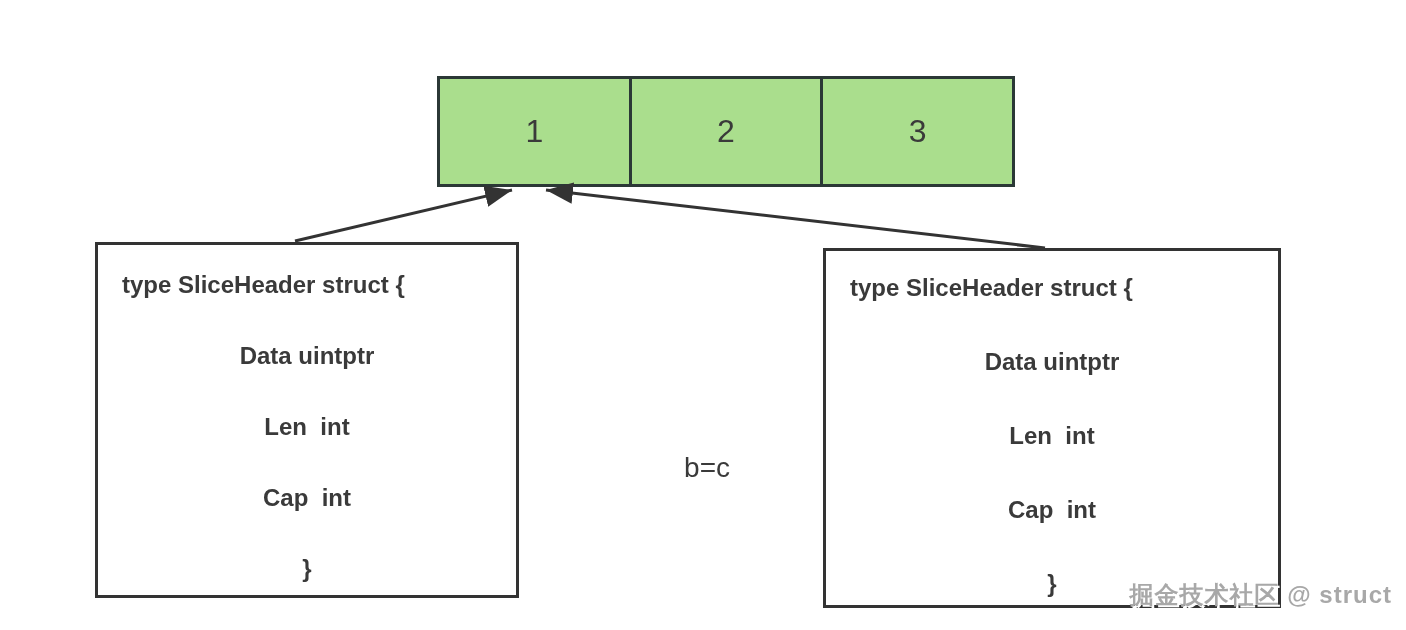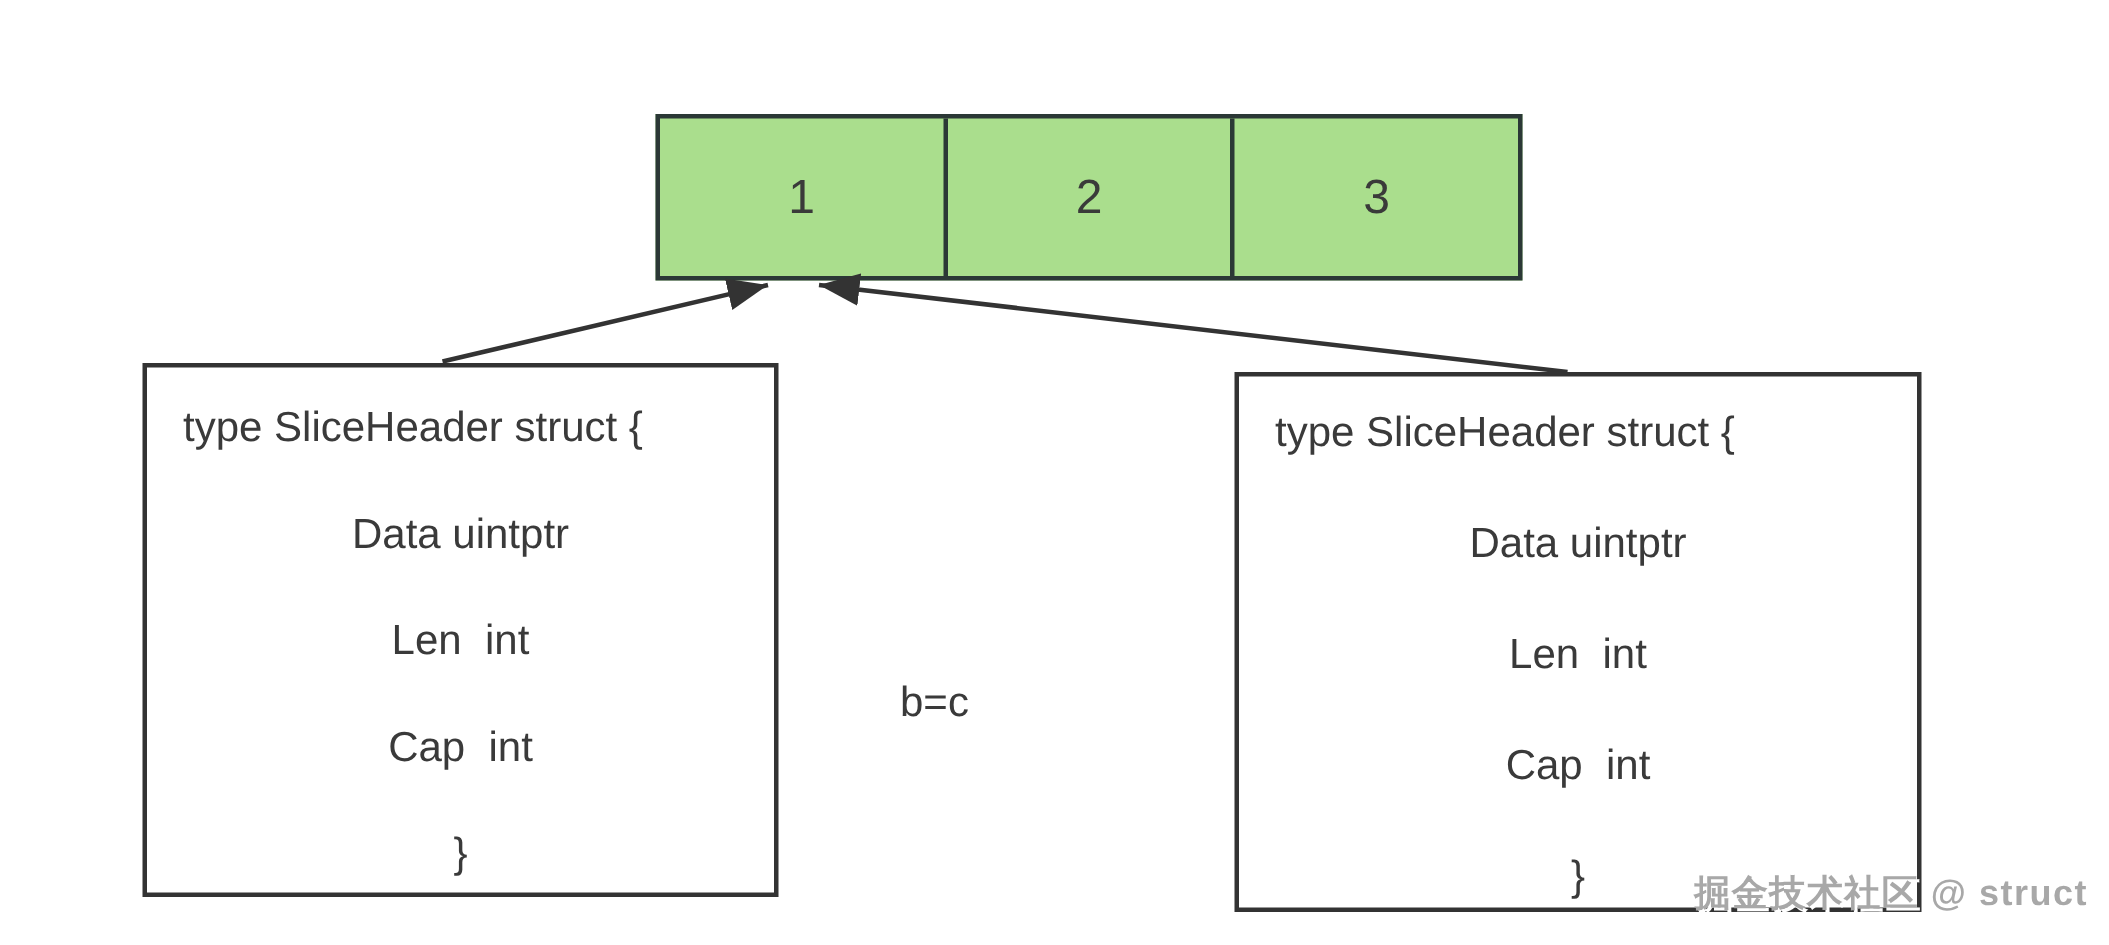--- a/index.html
+++ b/index.html
@@ -33,21 +33,22 @@
     border-right: 3px solid var(--array-border, #2b3836);
   }
   .array .cell:last-child { border-right: none; }
 
   
   .struct-box {
     position: absolute;
     box-sizing: border-box;
     background: #ffffff;
     border: 3px solid var(--box-border, #333333);
-    font-size: 28px;
+    font-size: 24px;
+    font-weight: bold;
   }
   .struct-box .row {
     display: flex;
     align-items: center;
     justify-content: center;
     white-space: pre;
   }
   .struct-box .row.first {
     justify-content: flex-start;
     padding-left: 24px;
@@ -57,21 +58,21 @@
   #left-box .row.first { margin-top: 4px; }
   #right-box { left: 823px; top: 248px; width: 458px; height: 360px; }
   #right-box .row { height: 74px; }
 
   
   .assignment {
     position: absolute;
     left: 600px; top: 448px;
     width: 130px;
     line-height: 40px;
-    text-align: left;
+    text-align: right;
     font-size: 28px;
     color: var(--text, #3a3a3a);
   }
 
   
   svg.arrows {
     position: absolute;
     left: 0; top: 0;
     width: 1406px; height: 630px;
     pointer-events: none;

